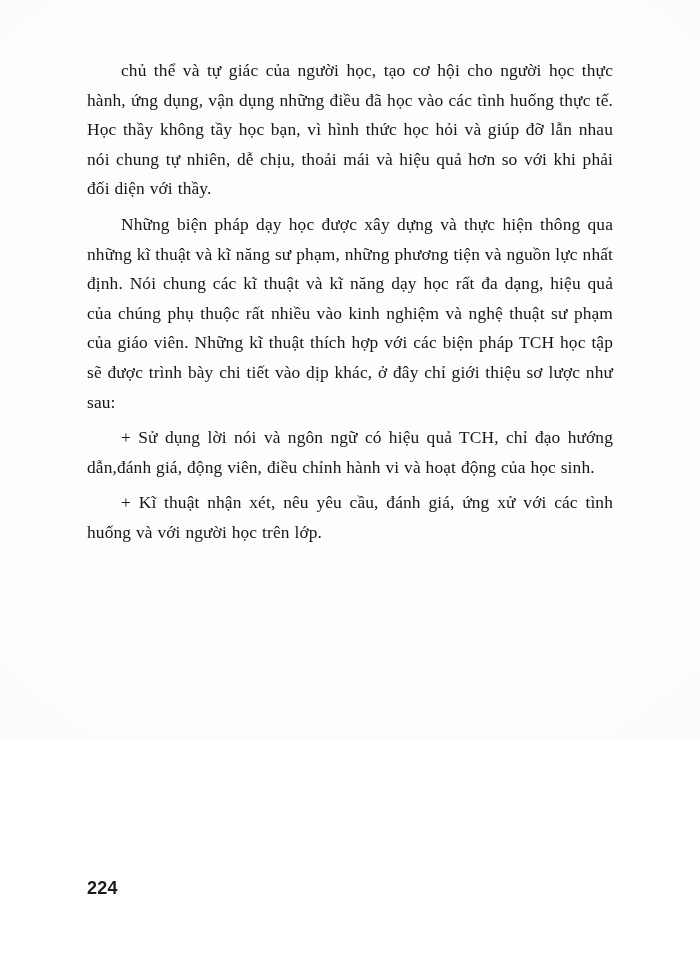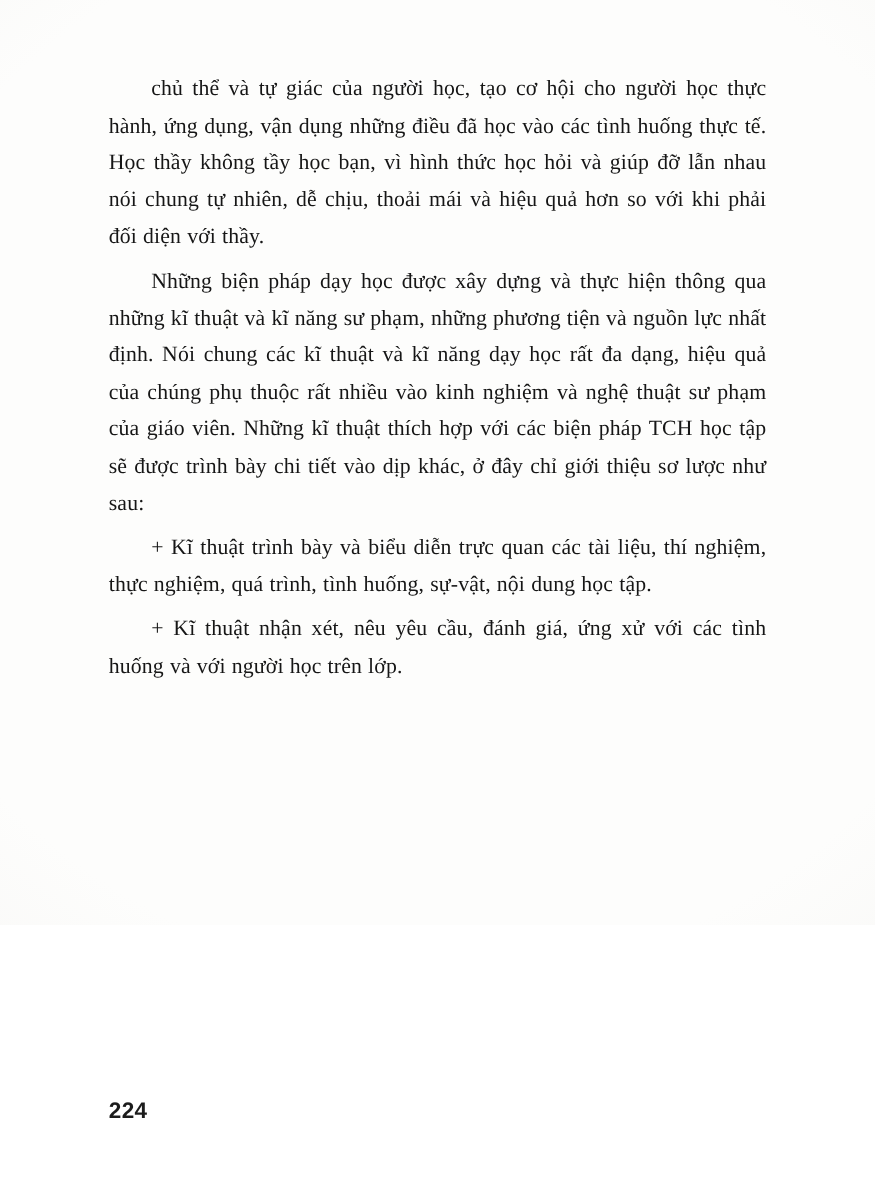--- a/index.html
+++ b/index.html
@@ -78,22 +78,22 @@
 
   <div class="scan-tint"></div>
 
   <div class="text-block">
 
     <p class="para">chủ thể và tự giác của người học, tạo cơ hội cho người học thực hành, ứng dụng, vận dụng những điều đã học vào các tình huống thực tế. Học thầy không tầy học bạn, vì hình thức học hỏi và giúp đỡ lẫn nhau nói chung tự nhiên, dễ chịu, thoải mái và hiệu quả hơn so với khi phải đối diện với thầy.</p>
 
     <p class="para">Những biện pháp dạy học được xây dựng và thực hiện thông qua những kĩ thuật và kĩ năng sư phạm, những phương tiện và nguồn lực nhất định. Nói chung các kĩ thuật và kĩ năng dạy học rất đa dạng, hiệu quả của chúng phụ thuộc rất nhiều vào kinh nghiệm và nghệ thuật sư phạm của giáo viên. Những kĩ thuật thích hợp với các biện pháp TCH học tập sẽ được trình bày chi tiết vào dịp khác, ở đây chỉ giới thiệu sơ lược như sau:</p>
 
 
+    <p class="para">+ Sử dụng lời nói và ngôn ngữ có hiệu quả TCH, chỉ đạo hướng dẫn,đánh giá, động viên, điều chỉnh hành vi và hoạt động của học sinh.</p>
 
-    <p class="para">+ Kĩ thuật trình bày và biểu diễn trực quan các tài liệu, thí nghiệm, thực nghiệm, quá trình, tình huống, sự-vật, nội dung học tập.</p>
 
     <p class="para">+ Kĩ thuật nhận xét, nêu yêu cầu, đánh giá, ứng xử với các tình huống và với người học trên lớp.</p>
 
   </div>
 
   <div class="page-number">224</div>
 
 </div>
 
 </body></html>

